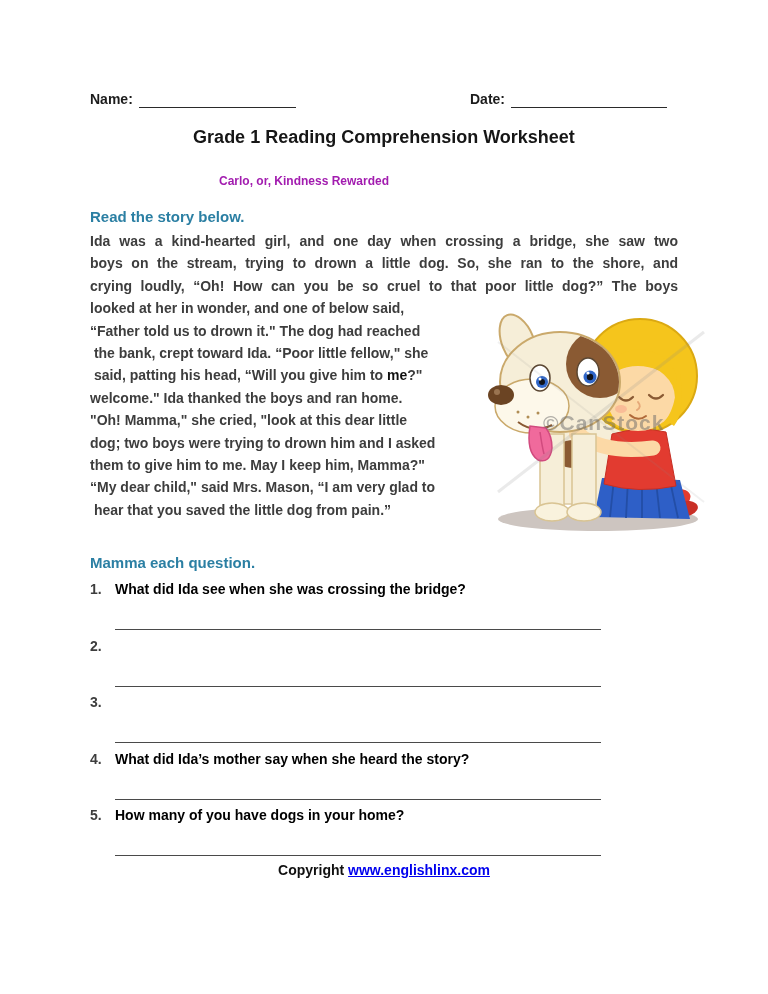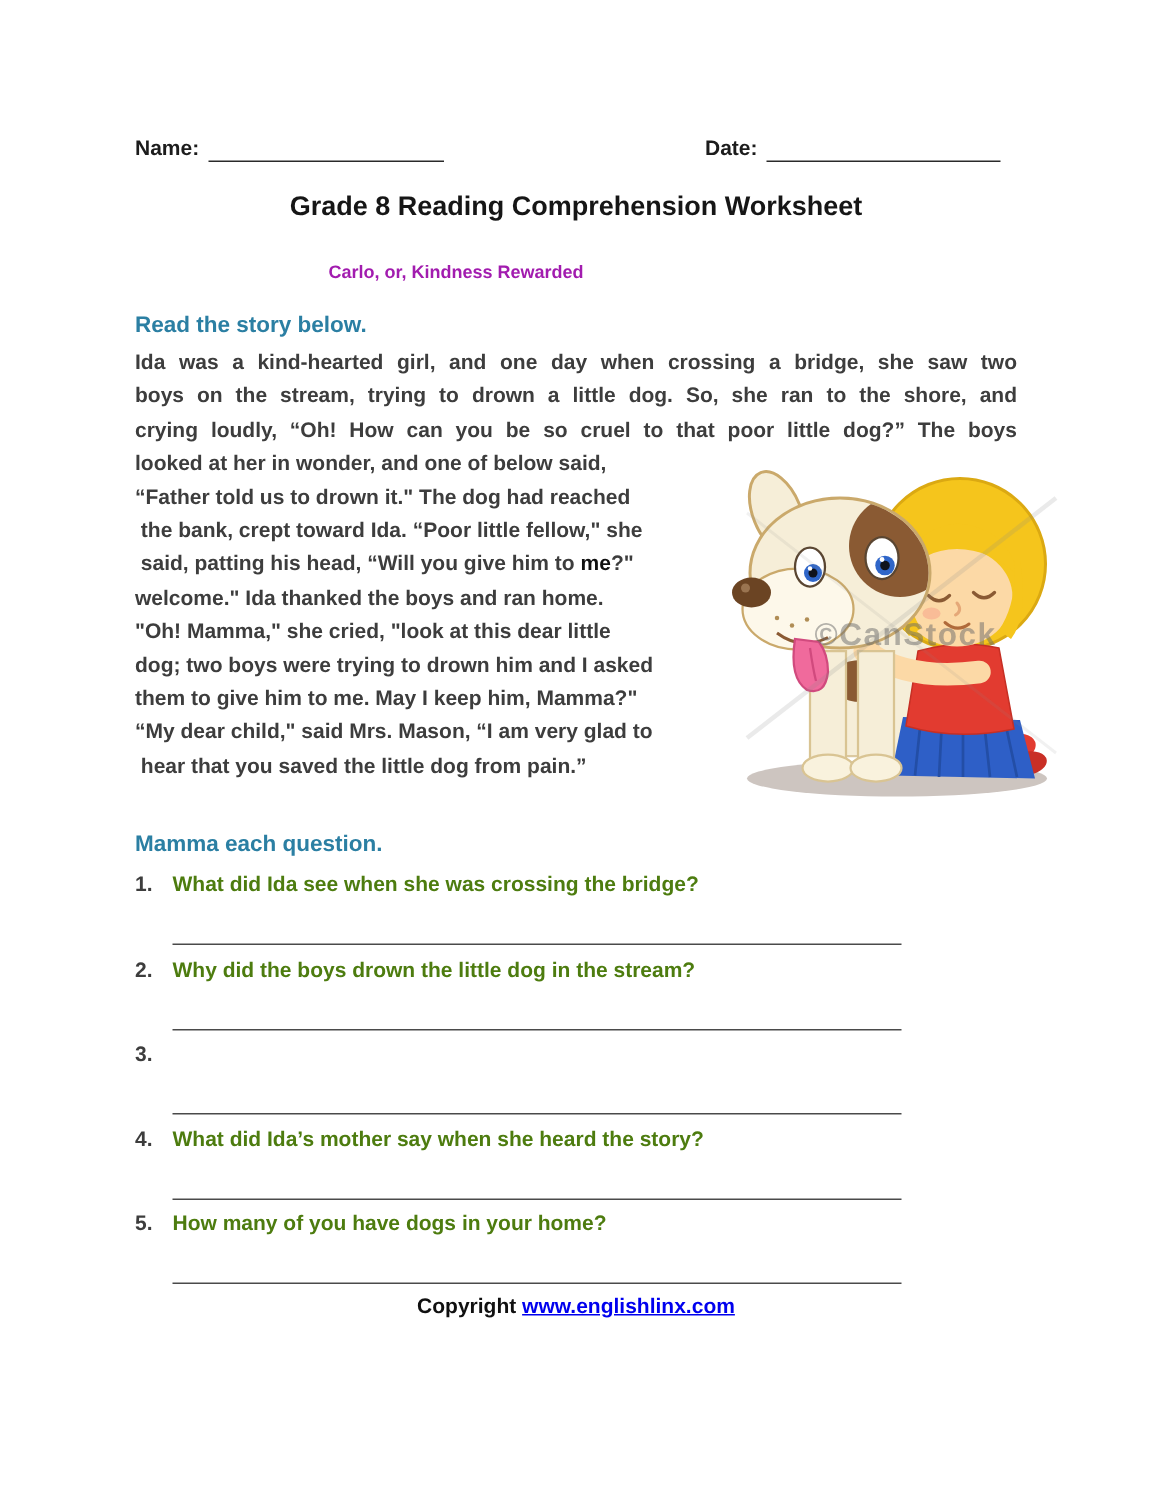--- a/index.html
+++ b/index.html
@@ -36,21 +36,21 @@
     line-height:22.4px; white-space:pre-wrap;
   }
   .story-line.justify { text-align:justify; text-align-last:justify; }
   .emph-word { color:#101010; }
 
   
   .question { left:90px; display:flex; width:560px; }
   .q-num {
     width:25px; flex:0 0 25px; font-size:14px; font-weight:bold; color:#3d3d3d;
   }
-  .q-text { font-size:14px; font-weight:bold; color:#4d7c0f;text-align:right; }
+  .q-text { font-size:14px; font-weight:bold; color:#000000;text-align:right; }
   .answer-line { left:115px; width:486px; border-top:1.8px solid #4a4a4a; height:0; }
 
   
   .footer {
     left:0; top:862px; width:768px; text-align:center;
     font-size:14px; font-weight:bold; color:#101010;
   }
   .footer a { color:#0000ee; text-decoration:underline; font-weight:bold; }
 
   
@@ -61,21 +61,21 @@
 
 <div class="page">
 
   <div class="abs" style="left:90px; top:90px;">
     <span class="hdr-label">Name:</span><span class="blank-line" style="width:157px;"></span>
   </div>
   <div class="abs" style="left:470px; top:90px;">
     <span class="hdr-label">Date:</span><span class="blank-line" style="width:156px;"></span>
   </div>
 
-  <div class="abs main-title">Grade 8 Reading Comprehension Worksheet</div>
+  <div class="abs main-title">Grade 1 Reading Comprehension Worksheet</div>
   <div class="abs story-title">Carlo, or, Kindness Rewarded</div>
 
   <div class="abs section-heading" style="left:90px; top:208px;">Read the story below.</div>
 
   <div class="abs story-block">
     <div class="story-line justify">Ida was a kind-hearted girl, and one day when crossing a bridge, she saw two</div>
     <div class="story-line justify">boys on the stream, trying to drown a little dog. So, she ran to the shore, and</div>
     <div class="story-line justify">crying loudly, “Oh! How can you be so cruel to that poor little dog?” The boys</div>
     <div class="story-line">looked at her in wonder, and one of below said,</div>
     <div class="story-line">“Father told us to drown it." The dog had reached</div>
@@ -160,21 +160,20 @@
   <div class="abs section-heading" style="left:90px; top:554px;">Mamma each question.</div>
 
   <div class="abs question" style="top:581px;">
     <span class="q-num">1.</span>
     <span class="q-text">What did Ida see when she was crossing the bridge?</span>
   </div>
   <div class="abs answer-line" style="top:629px;"></div>
 
   <div class="abs question" style="top:638px;">
     <span class="q-num">2.</span>
-    <span class="q-text">Why did the boys drown the little dog in the stream?</span>
   </div>
   <div class="abs answer-line" style="top:686px;"></div>
 
   <div class="abs question" style="top:694px;">
     <span class="q-num">3.</span>
   </div>
   <div class="abs answer-line" style="top:742px;"></div>
 
   <div class="abs question" style="top:751px;">
     <span class="q-num">4.</span>

